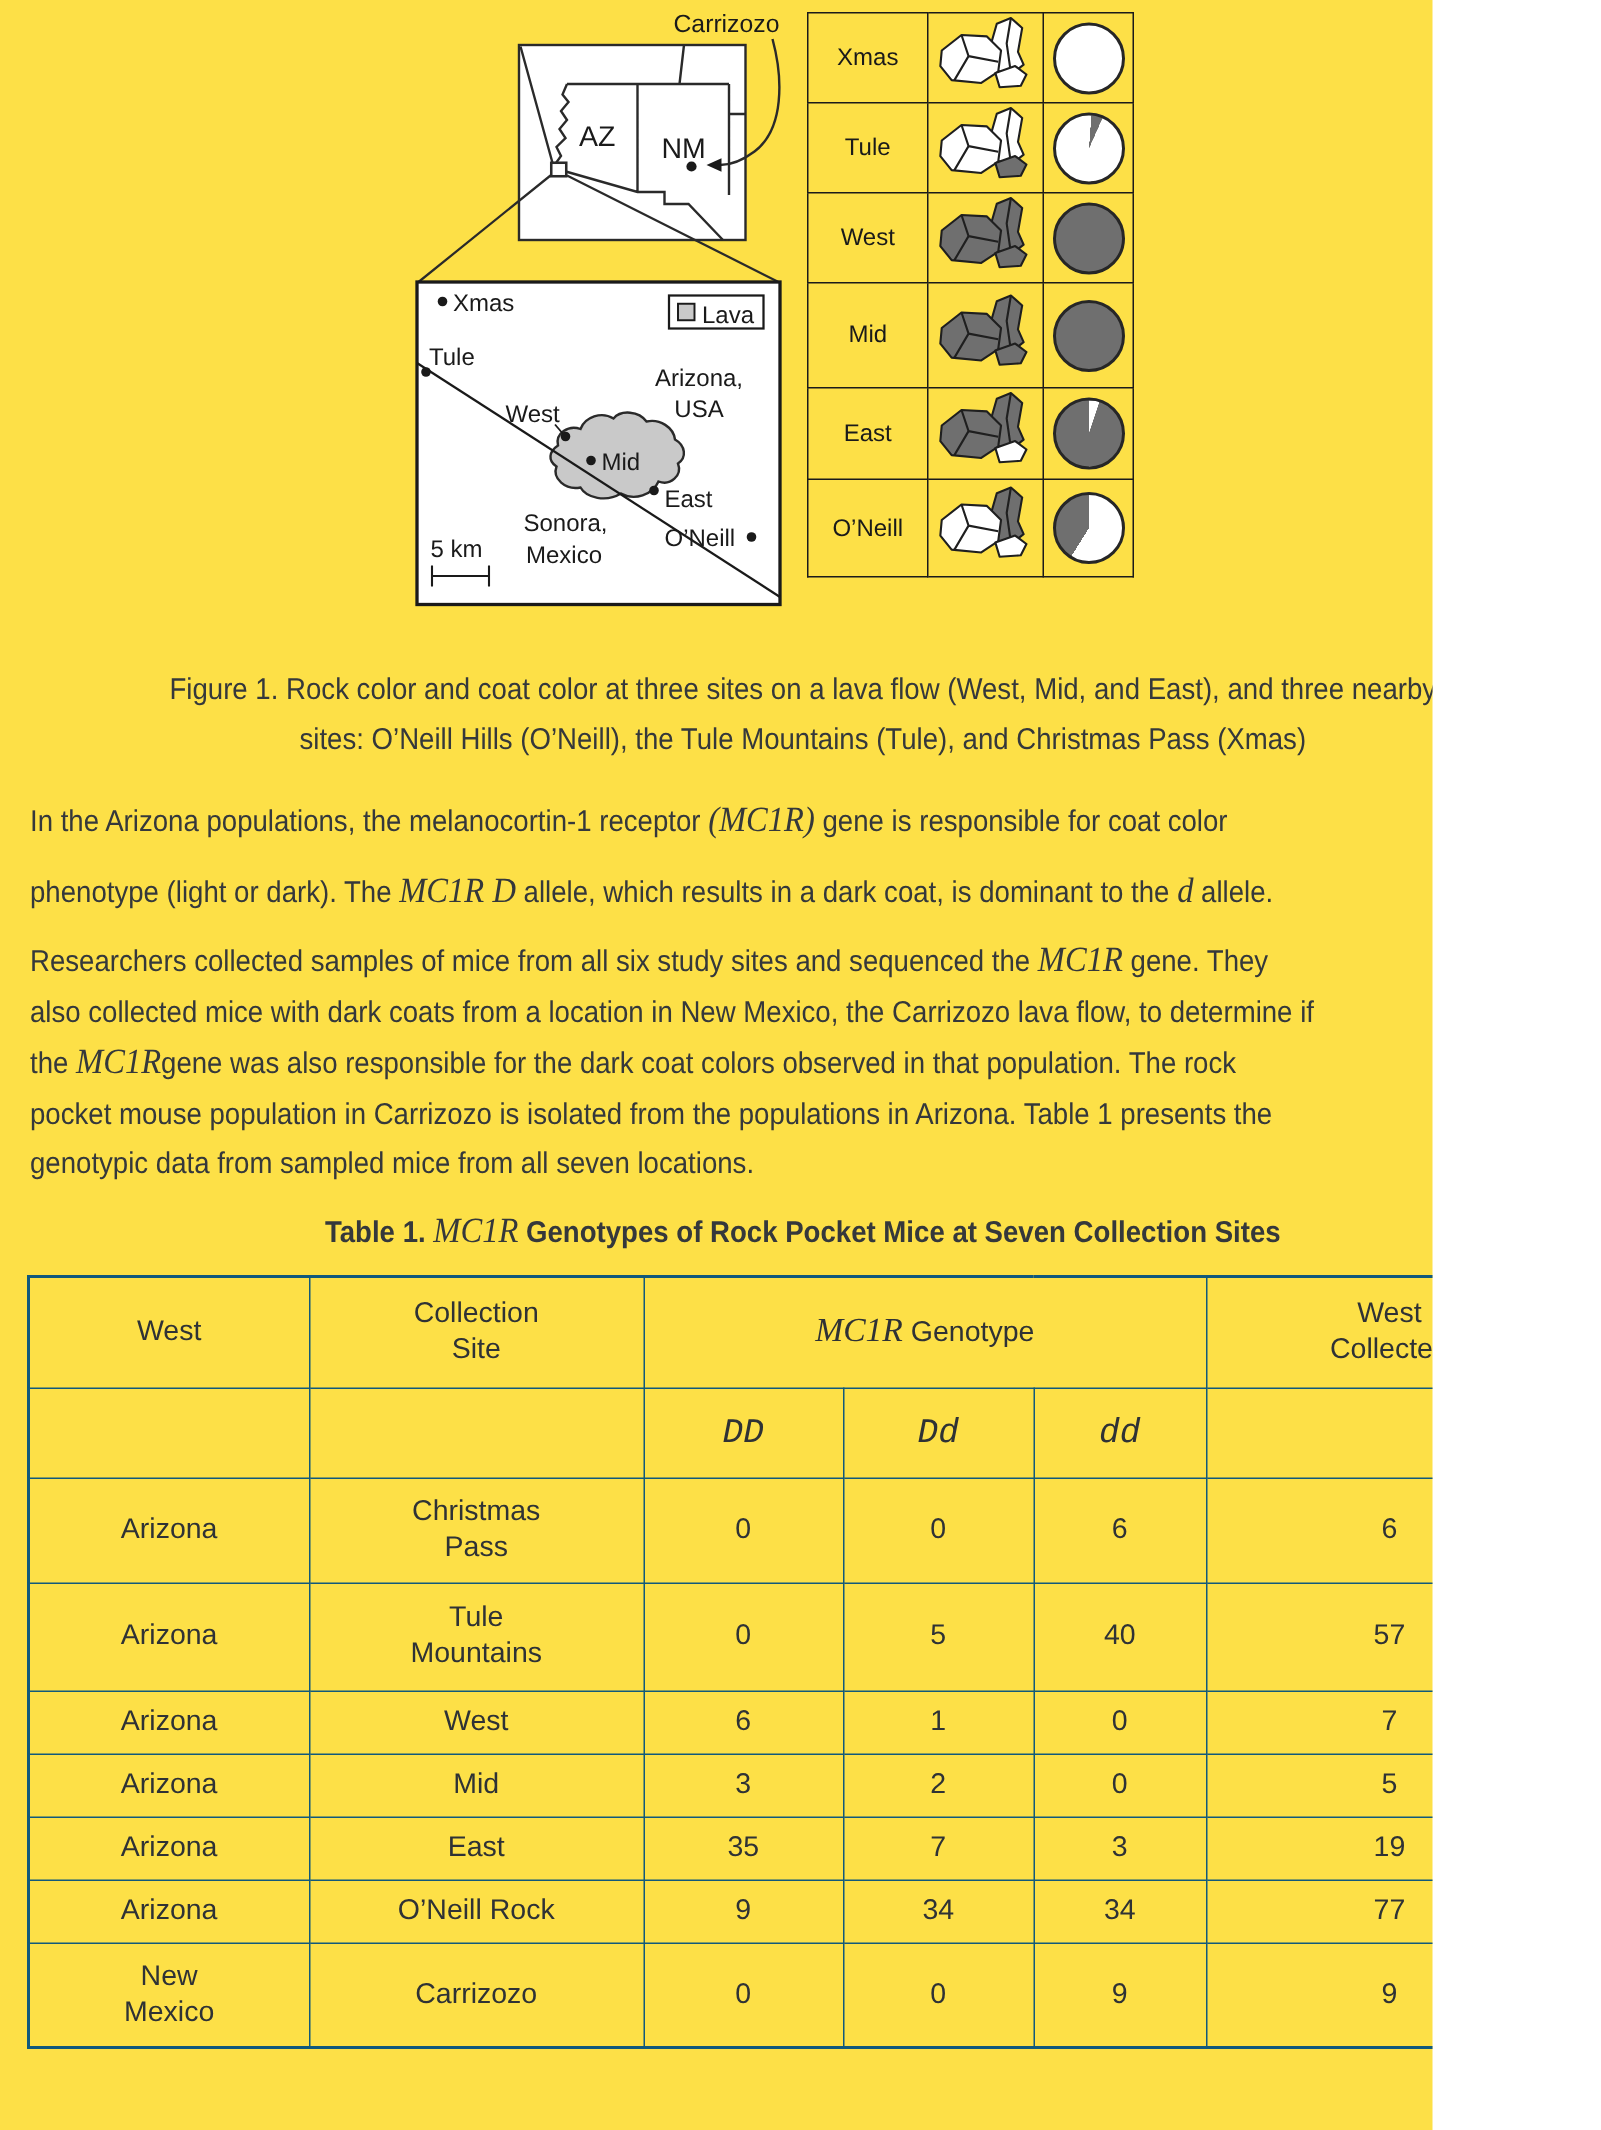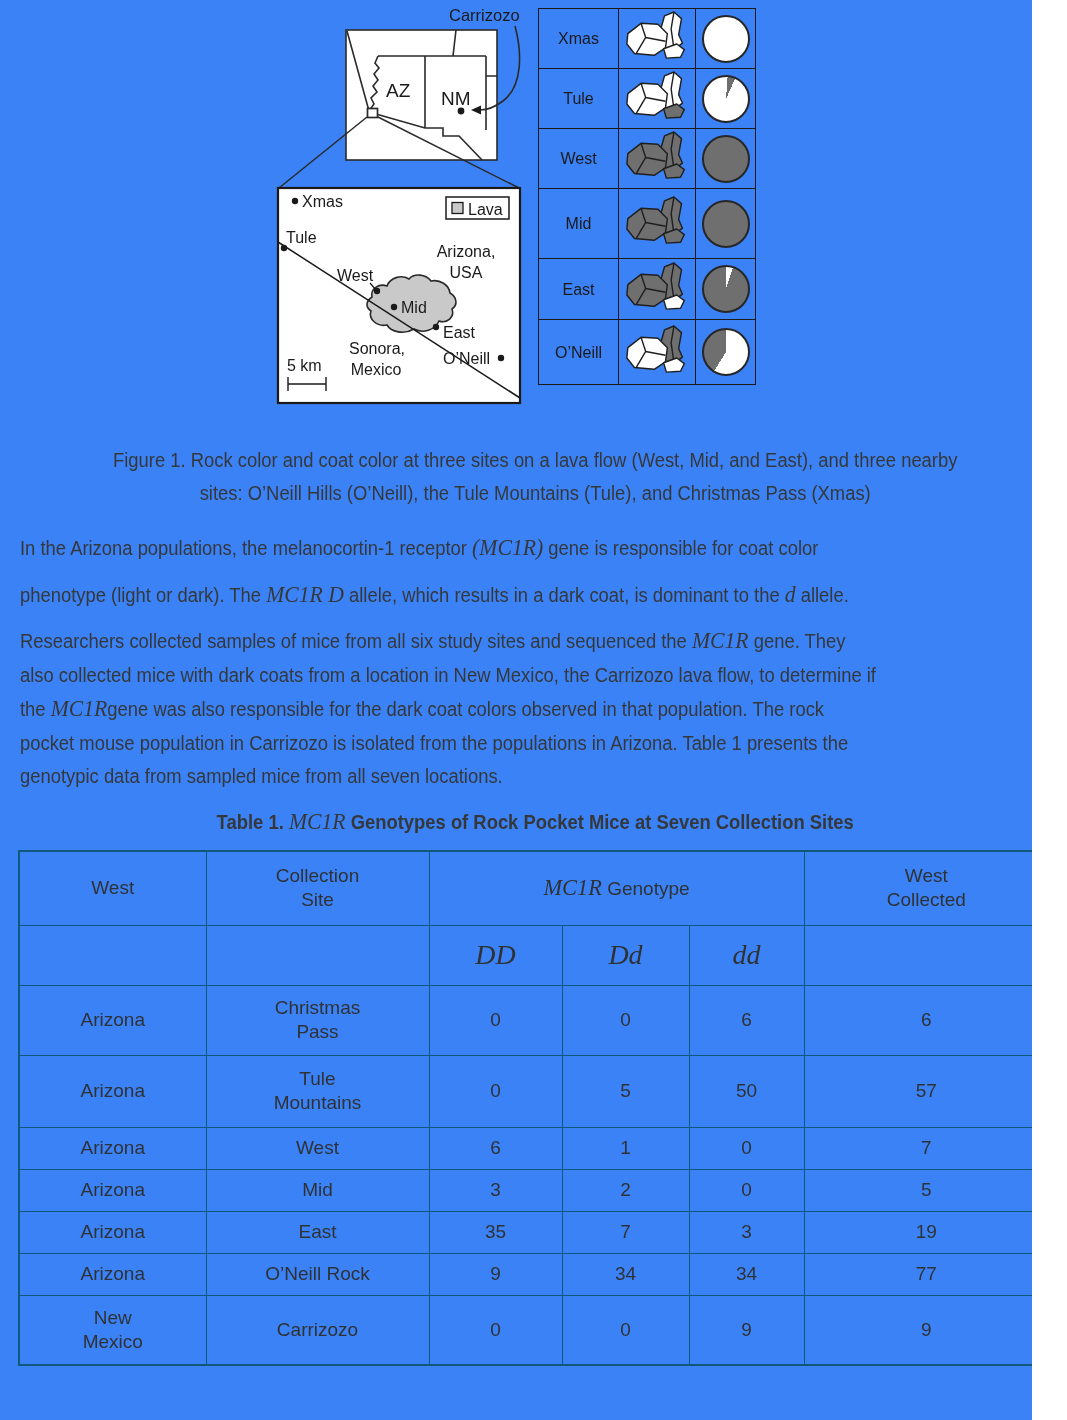--- a/index.html
+++ b/index.html
@@ -1,16 +1,16 @@
 <!DOCTYPE html>
 <html><head>
 <meta charset="utf-8">
 <style>
   html,body{margin:0;padding:0;background:#fff;}
-  .page{position:relative;width:1032px;height:1420px;background:#3b82f6;overflow:hidden;
+  .page{position:relative;width:955px;height:1420px;background:#fde047;overflow:hidden;
         font-family:"Liberation Sans",sans-serif;color:#35383b;}
   svg text{font-family:"Liberation Sans",sans-serif;fill:#1a1a1a;}
   .math{font-family:"Liberation Serif",serif;font-style:italic;font-size:1.18em;}
   .condensed{transform:scaleX(0.92);transform-origin:0 0;}
   .caption{position:absolute;left:20px;top:444px;width:1120px;text-align:center;
            white-space:pre-line;font-size:20px;line-height:33px;}
   .para{position:absolute;left:20px;width:1120px;font-size:20px;}
   .p1{top:524px;line-height:46px;}
   .p2{top:624px;line-height:33.6px;}
   .t1-title{position:absolute;left:20px;top:808px;width:1120px;text-align:center;
@@ -20,21 +20,21 @@
   .site-table{position:absolute;left:538px;top:8px;border-collapse:collapse;table-layout:fixed;}
   .site-table td{border:1.6px solid #1a1a1a;text-align:center;vertical-align:middle;
                  font-size:16px;color:#1a1a1a;white-space:pre-line;line-height:19px;padding:0;}
   .pie{display:inline-block;width:44px;height:44px;border-radius:50%;border:2px solid #262626;
        vertical-align:middle;}
   
   .t1{position:absolute;left:18px;top:850px;width:1030px;border-collapse:collapse;
       table-layout:fixed;border:2px solid #11597c;}
   .t1 td{border:1px solid #11597c;text-align:center;vertical-align:middle;font-size:19px;
          line-height:24px;white-space:pre-line;padding:0;color:#2f3235;}
-  .t1 td.geno{font-family:Liberation Serif, serif;font-style:italic;font-size:28px;}
+  .t1 td.geno{font-family:Liberation Mono, monospace;font-style:italic;font-size:23px;}
 </style>
 </head>
 <body>
 
 <div class="page">
 
   <svg style="position:absolute;left:0;top:0;" width="540" height="435" viewBox="0 0 540 435">
 
     <g fill="none" stroke="#2a2a2a" stroke-width="1.6">
       <rect x="346" y="30" width="151" height="130" fill="#fff"></rect>
@@ -214,21 +214,21 @@
           <td>0</td>
           <td>6</td>
           <td>6</td>
         </tr>
         <tr style="height: 72px;">
           <td>Arizona</td>
           <td>Tule
 Mountains</td>
           <td>0</td>
           <td>5</td>
-          <td>50</td>
+          <td>40</td>
           <td>57</td>
         </tr>
         <tr style="height: 42px;">
           <td>Arizona</td>
           <td>West</td>
           <td>6</td>
           <td>1</td>
           <td>0</td>
           <td>7</td>
         </tr>

